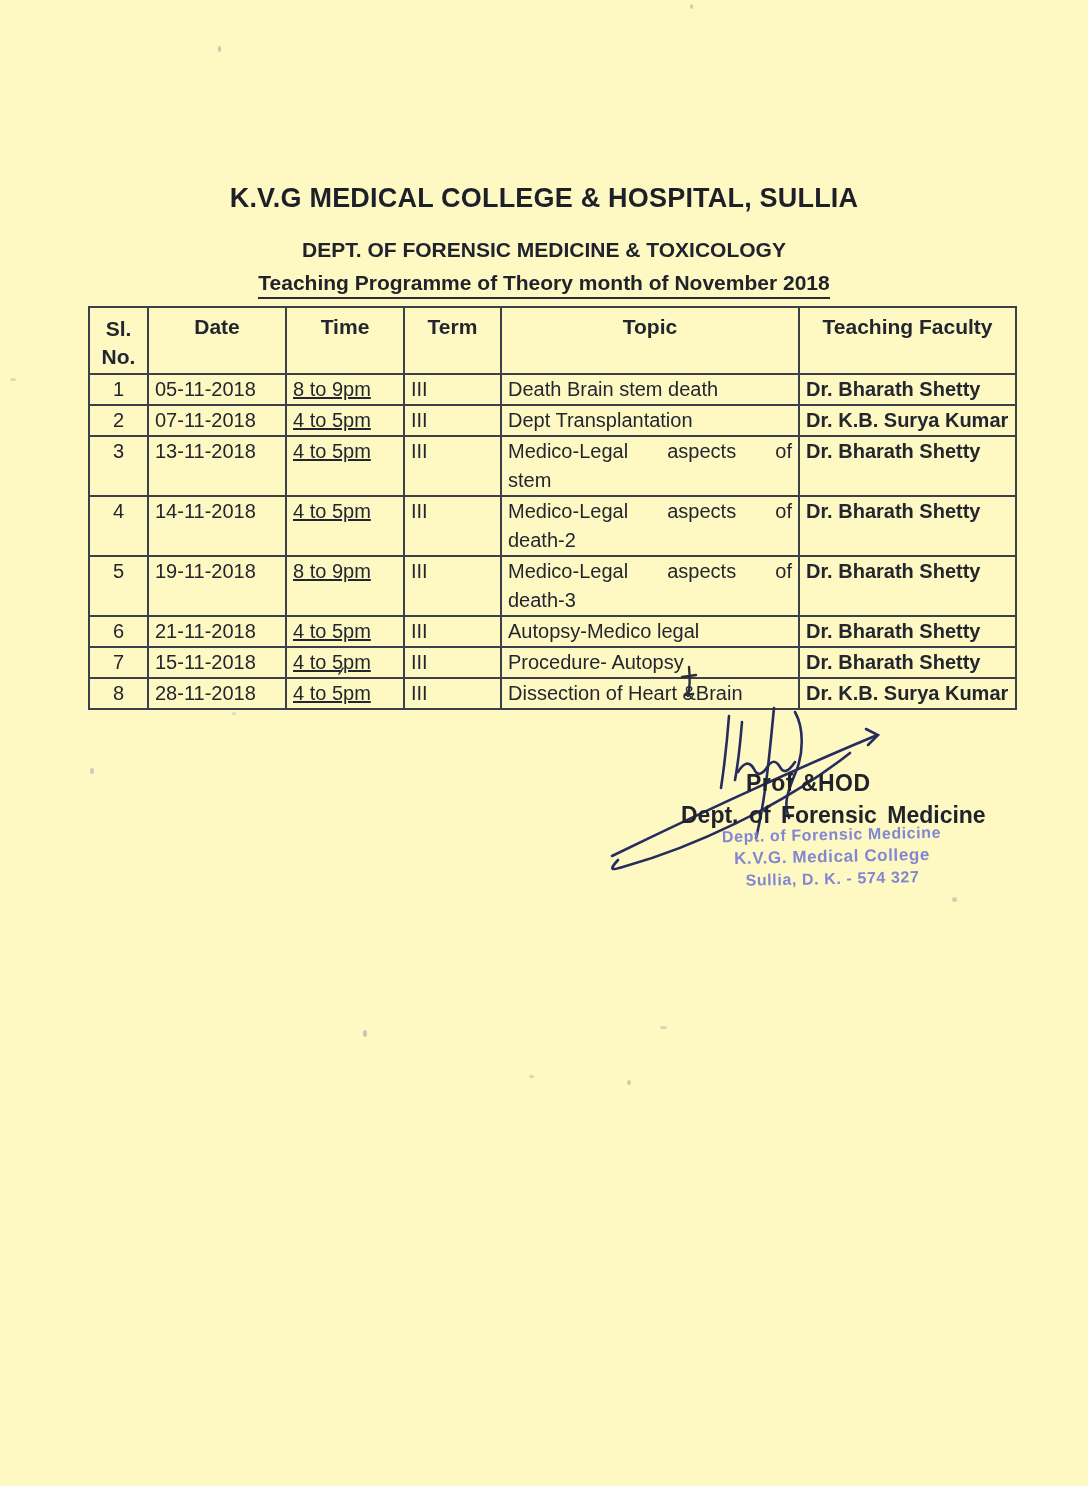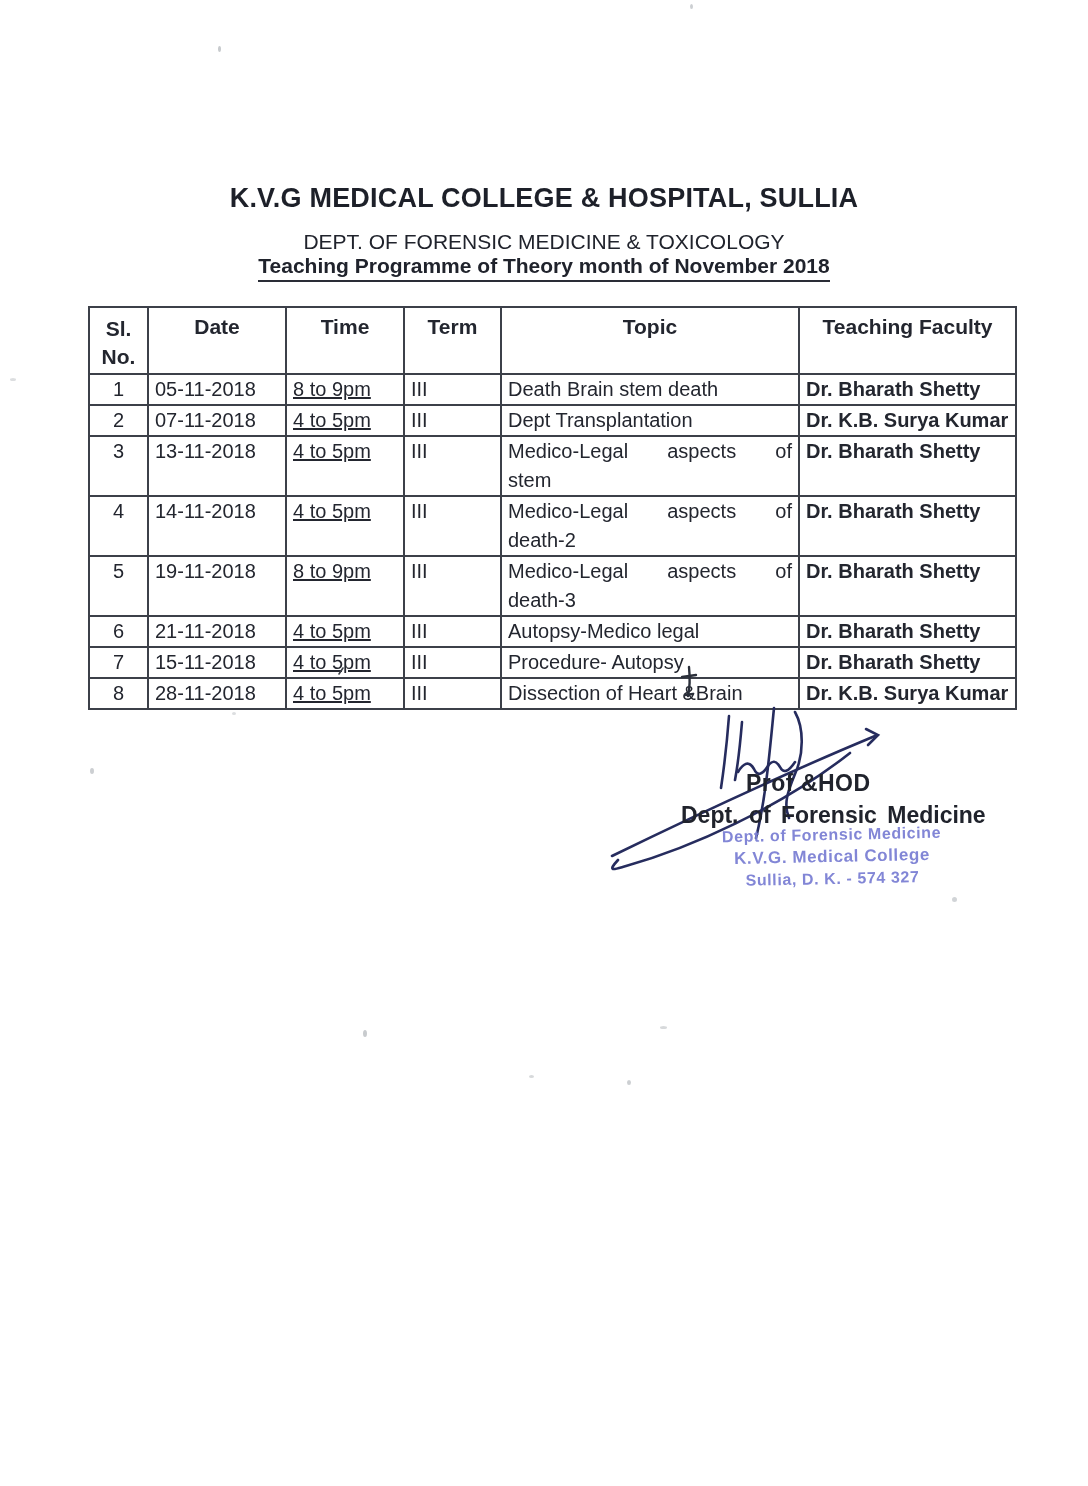--- a/index.html
+++ b/index.html
@@ -1,47 +1,47 @@
 <!DOCTYPE html>
 <html><head>
 <meta charset="utf-8">
 <style>
   html, body { margin: 0; padding: 0; background: #e8e8e8; }
   .page {
     position: relative;
     width: 1088px;
     height: 1486px;
     margin: 0 auto;
-    background: #ffffff;
+    background: #fef9c3;
     overflow: hidden;
     font-family: "Liberation Sans", sans-serif;
     color: #23262f;
   }
 
   
   .title-block {
     position: absolute;
     top: 183px;
     left: 0;
     width: 100%;
     text-align: center;
   }
   .title-main {
     font-size: 27px;
     font-weight: bold;
     color: #1d2029;
     letter-spacing: 0.2px;
   }
   .title-sub {
-    margin-top: 16px;
+    margin-top: 24px;
     font-size: 21px;
-    font-weight: normal;
+    font-weight: bold;
     color: #20232c;
   }
-  .title-heading-wrap { }
+  .title-heading-wrap { margin-top: 9px; }
   .title-heading {
     display: inline-block;
     font-size: 21px;
     font-weight: bold;
     color: #20232c;
     border-bottom: 2.5px solid #2a2d36;
     padding-bottom: 2px;
   }
 
   

